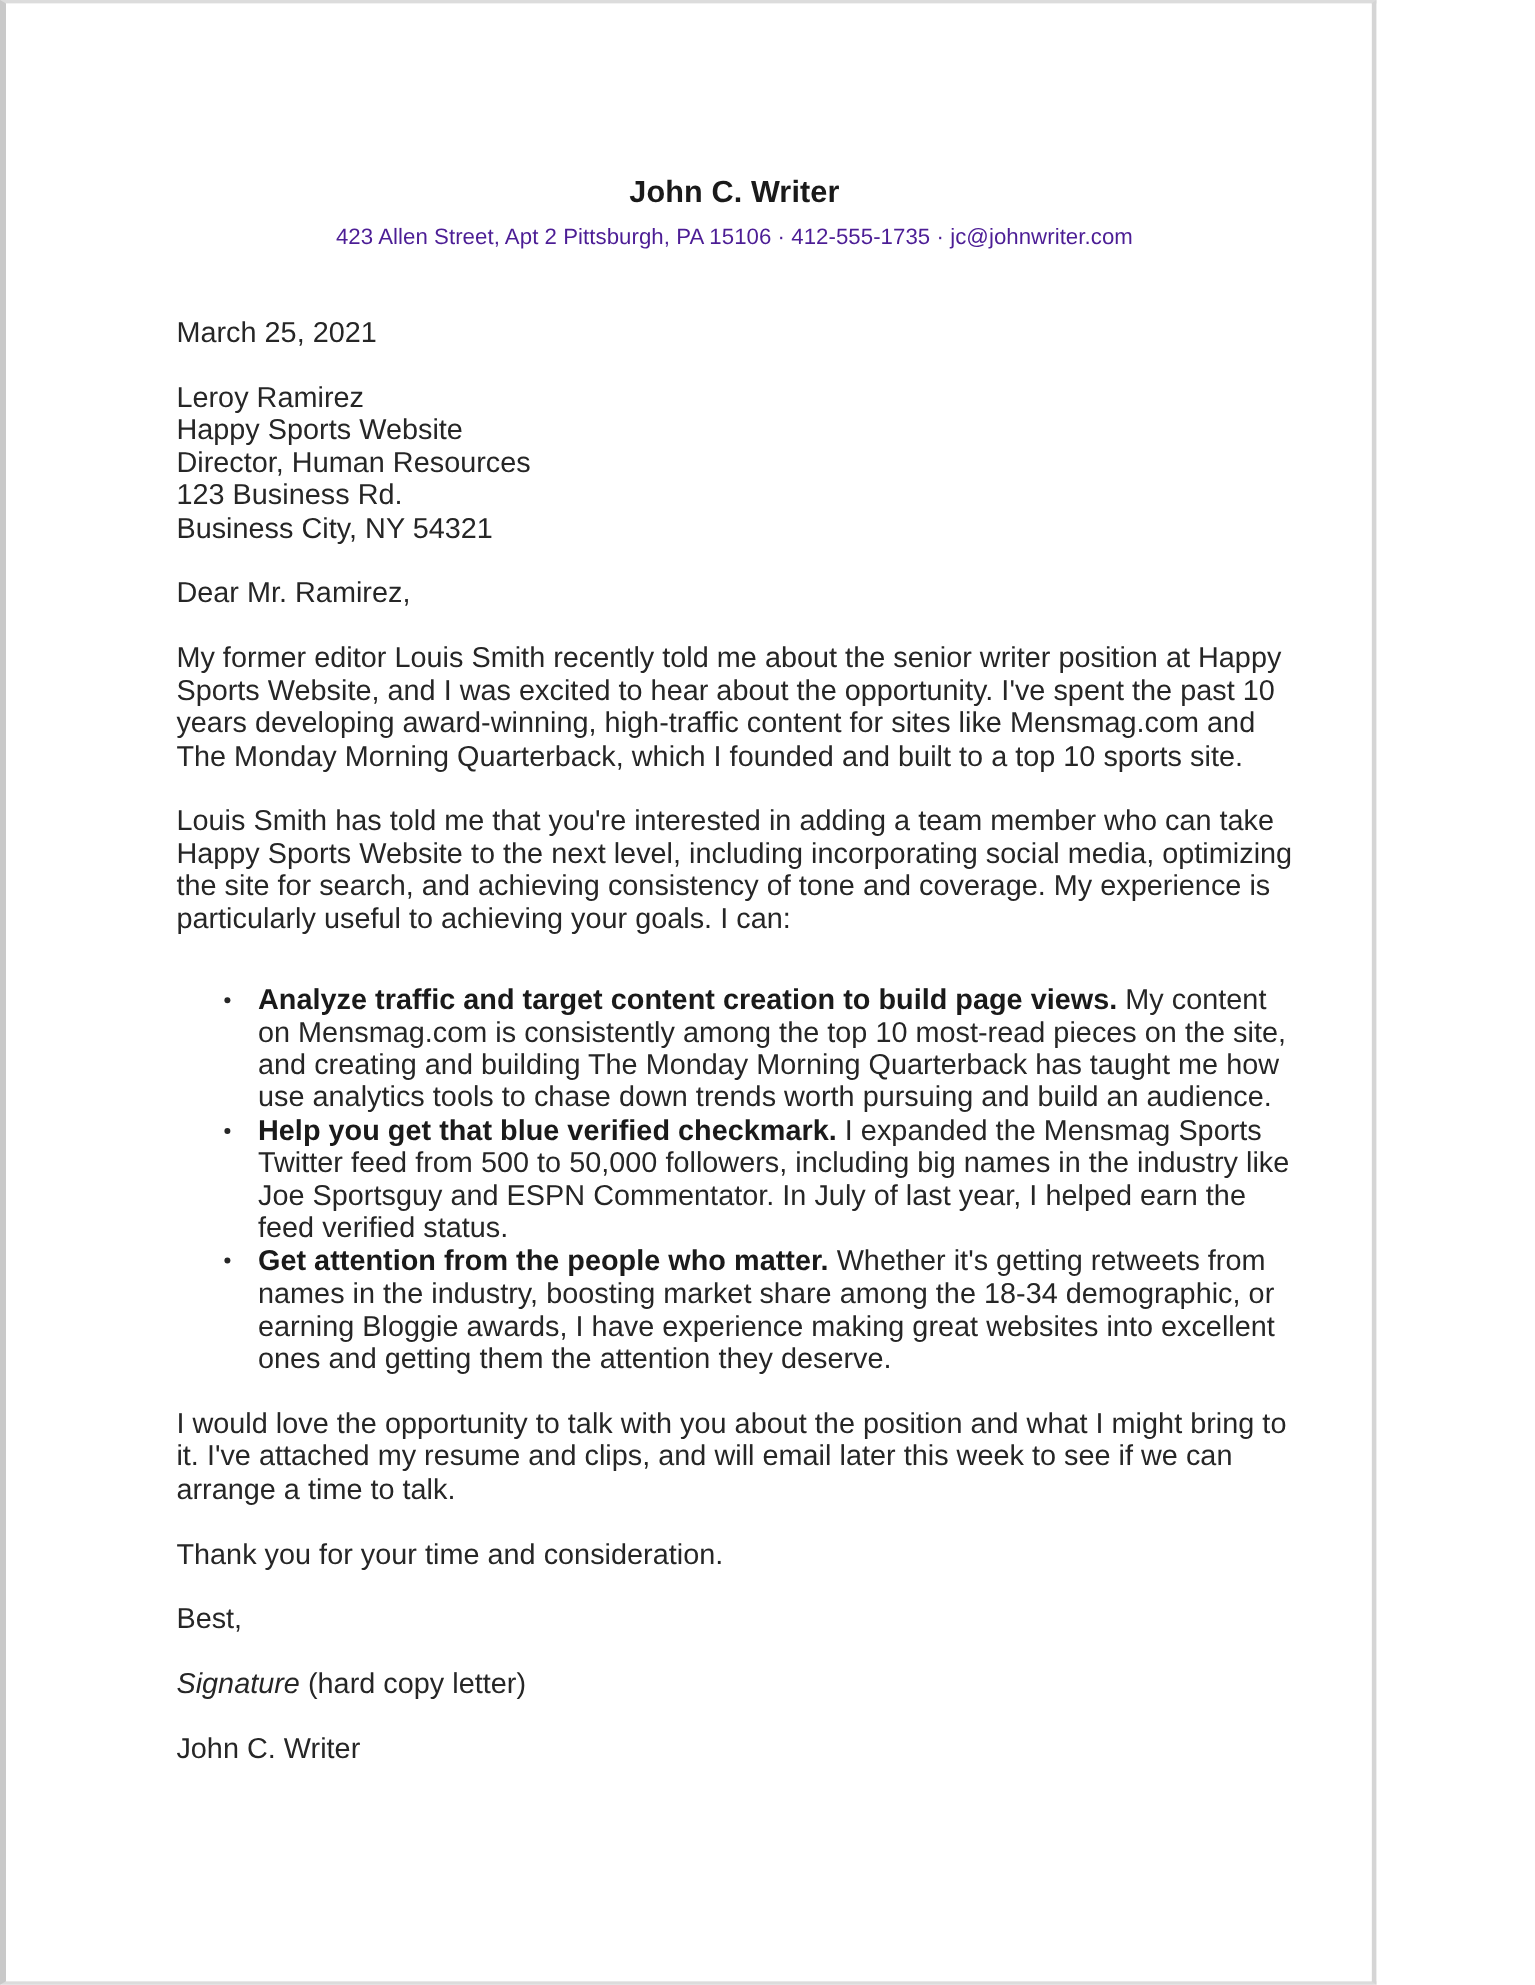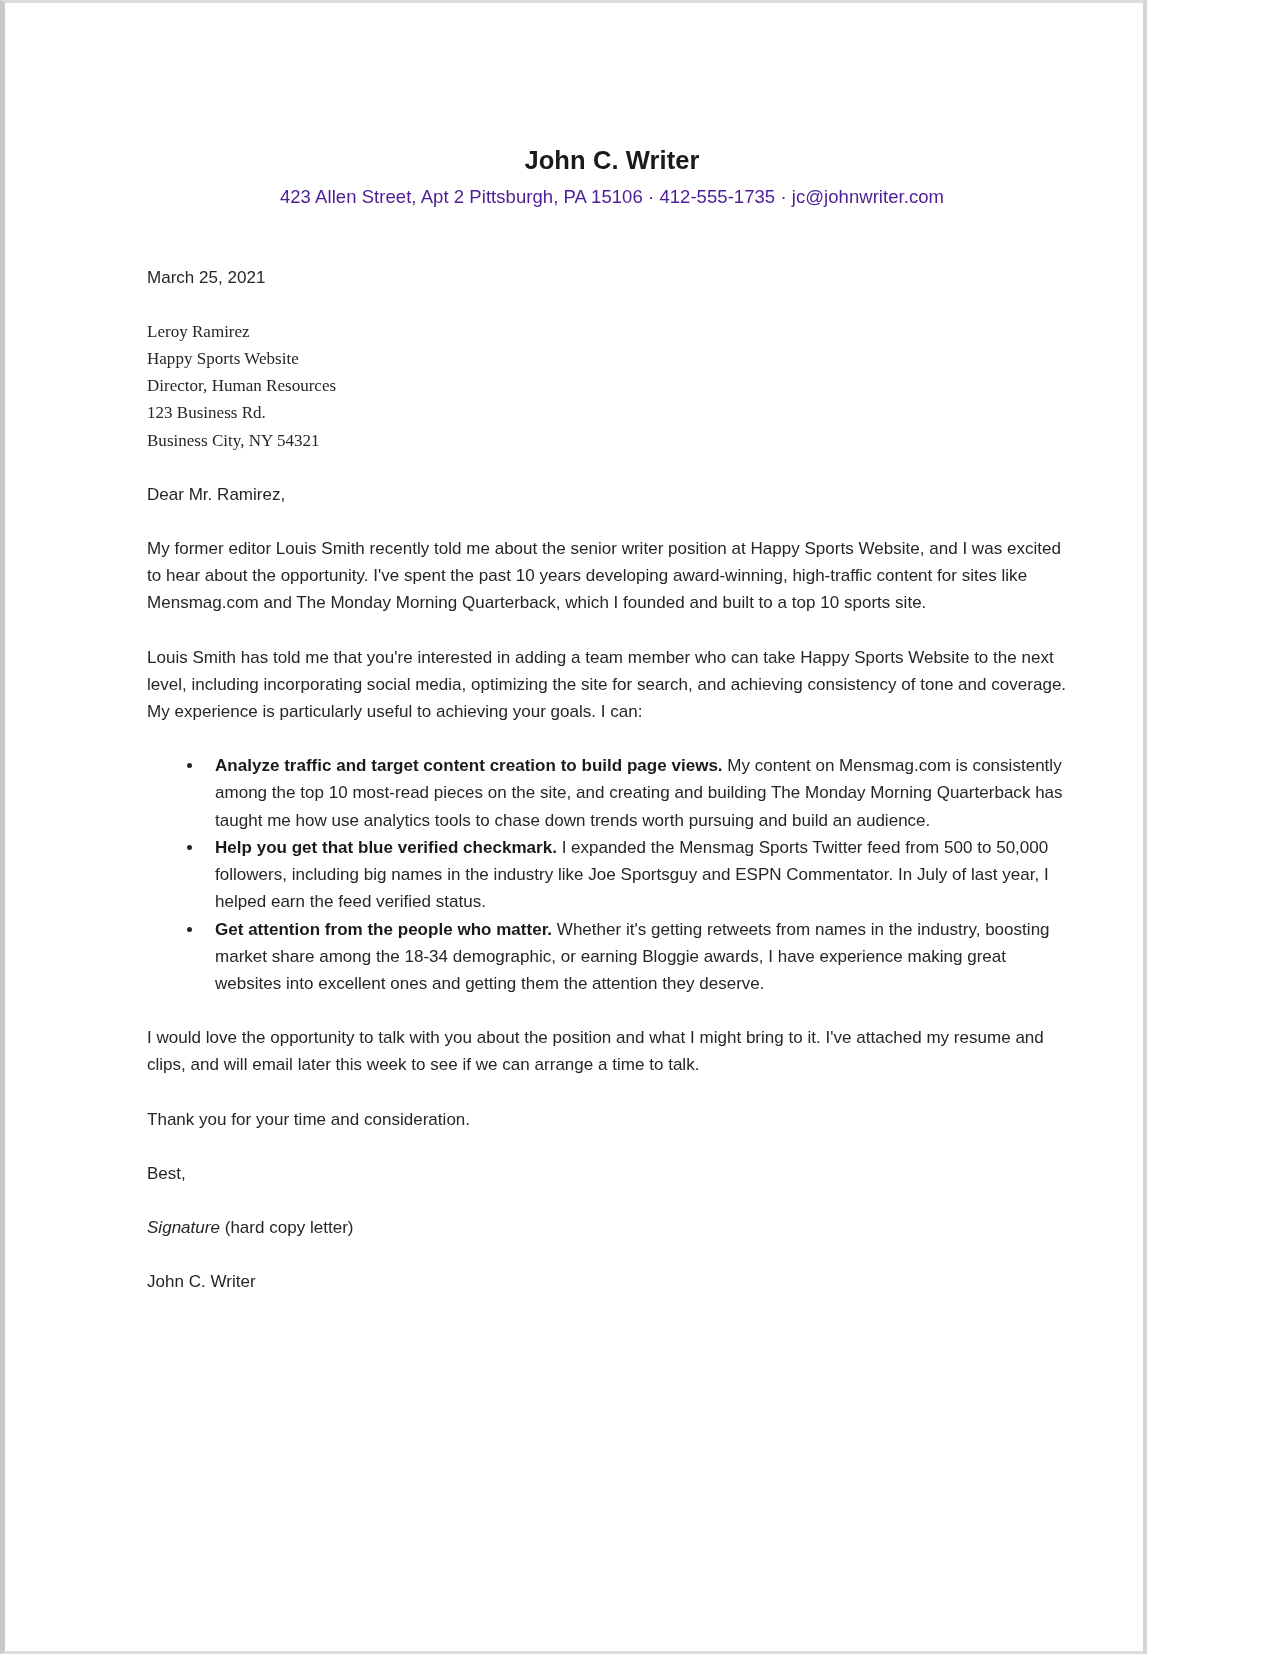--- a/index.html
+++ b/index.html
@@ -56,41 +56,41 @@
     font-size: 18.5px;
     color: #4c1d95;
     margin-top: 9px;
     line-height: 1.3;
     letter-spacing: 0.05px;
   }
 
   
   .letter-body {
     margin-top: 55px;
-    font-size: 17px;
+    font-size: 24px;
     line-height: 27.2px;
     color: #262626;
     letter-spacing: 0.02px;
   }
   .blk {
     margin: 0;
   }
   .spacer-sm    { height: 27px; }
   .spacer-para  { height: 27px; }
 
-  .addr-line { white-space: nowrap; font-family: Liberation Serif, serif; }
+  .addr-line { white-space: nowrap; }
 
   p.para {
     margin: 0;
     text-align: left;
   }
 
   
   ul.bullets {
-    margin: 27px 0 0 0;
+    margin: 40px 0 0 0;
     padding: 0 0 0 0;
     list-style: none;
   }
   ul.bullets > li {
     position: relative;
     padding-left: 68px;
     margin: 0;
   }
   ul.bullets > li .dot {
     position: absolute;

